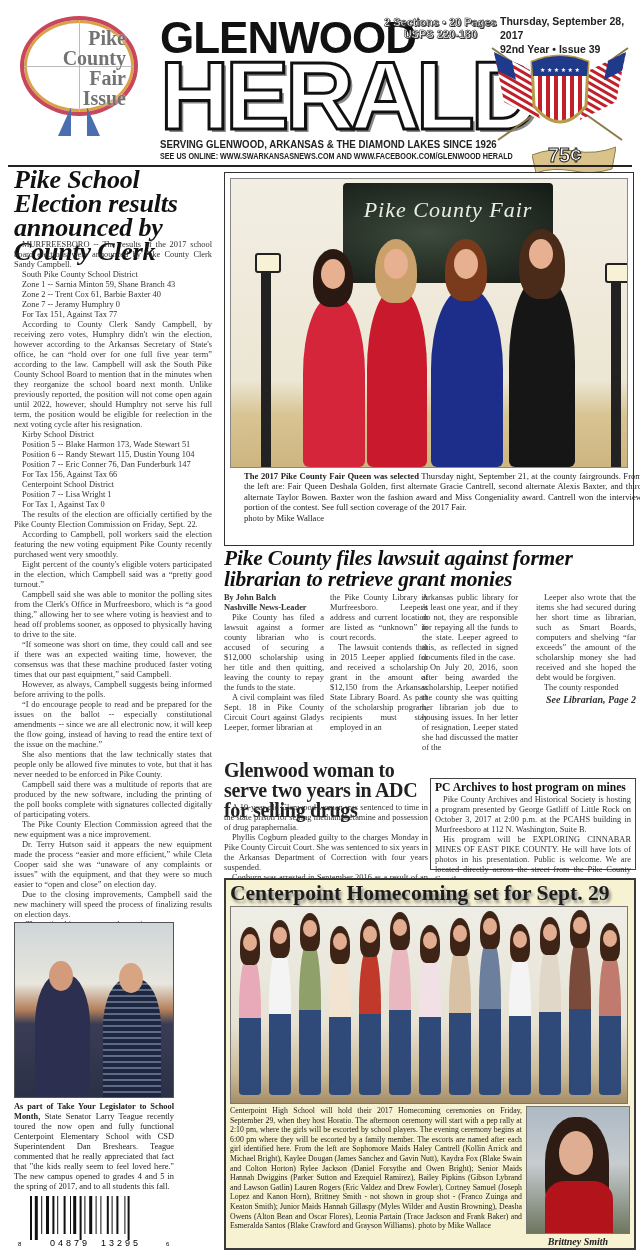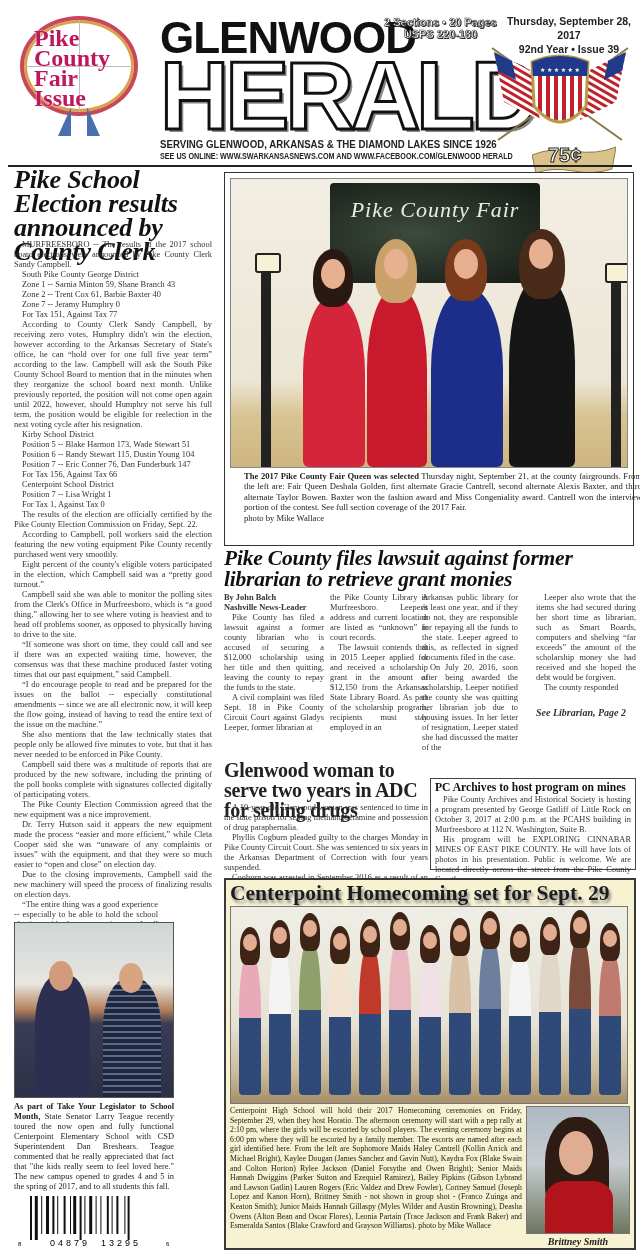--- a/index.html
+++ b/index.html
@@ -5,25 +5,25 @@
 *{box-sizing:border-box;margin:0;padding:0}
 html,body{width:640px;height:1252px;background:#fff;overflow:hidden}
 body{position:relative;font-family:"Liberation Serif",serif;color:#222}
 .abs{position:absolute}
 
 #fair-badge{left:14px;top:12px;width:130px;height:118px}
 #fair-badge .wheel{position:absolute;left:6px;top:4px;width:118px;height:100px;border-radius:50%;border:4px solid #c8475a;box-shadow:inset 0 0 0 3px #d9a24a}
 #fair-badge .wheel:before{content:"";position:absolute;left:50%;top:0;bottom:0;border-left:1px solid #bbb}
 #fair-badge .wheel:after{content:"";position:absolute;top:50%;left:0;right:0;border-top:1px solid #bbb}
 #fair-badge .legs{position:absolute;left:44px;top:96px;width:42px;height:28px;background:linear-gradient(90deg,#4a6fb0 0 30%,transparent 30% 70%,#4a6fb0 70%);clip-path:polygon(30% 0,70% 0,100% 100%,0 100%)}
-#fair-badge .txt{position:absolute;left:20px;top:16px;width:92px;text-align:left;font-family:"Liberation Serif",serif;font-size:24px;line-height:20px;color:#be185d;font-weight:bold;text-shadow:0 0 2px #fff}
+#fair-badge .txt{position:absolute;left:20px;top:16px;width:92px;text-align:right;font-family:"Liberation Serif",serif;font-size:20px;line-height:20px;color:#737373;font-weight:bold;text-shadow:0 0 2px #fff}
 #glenwood{left:160px;top:16px;font-family:"Liberation Sans",sans-serif;font-weight:900;font-size:44px;letter-spacing:-1px;color:#111;line-height:44px}
 #herald{left:160px;top:54px;font-family:"Liberation Sans",sans-serif;font-weight:900;font-size:96px;letter-spacing:-4px;color:#fff;-webkit-text-stroke:3px #111;line-height:84px;text-shadow:3px 3px 0 #888}
 #sections{left:384px;top:16px;font-family:"Liberation Sans",sans-serif;font-weight:bold;font-size:11px;color:#fff;-webkit-text-stroke:.5px #222;text-align:center;line-height:12px;text-shadow:1px 1px 0 #333}
-#dateline{left:500px;top:14px;width:138px;text-align:center;font-family:"Liberation Sans",sans-serif;font-weight:bold;font-size:10.5px;color:#222;line-height:14px}
+#dateline{left:500px;top:14px;width:138px;font-family:"Liberation Sans",sans-serif;font-weight:bold;font-size:10.5px;color:#222;line-height:14px}
 #flags{left:482px;top:40px;width:156px;height:105px}
 #price{left:532px;top:145px;width:84px;height:30px}
 #serving{left:160px;top:138px;font-family:"Liberation Sans",sans-serif;font-weight:bold;font-size:11px;color:#222;white-space:nowrap;transform:scaleX(.88);transform-origin:left}
 #online{left:160px;top:152px;font-family:"Liberation Sans",sans-serif;font-weight:bold;font-size:8.2px;color:#222;white-space:nowrap;transform:scaleX(.88);transform-origin:left}
 #mast-rule{left:8px;top:165px;width:624px;border-top:2px solid #222}
 
 .body{font-size:8.4px;line-height:10px;text-align:justify;color:#333}
 .body p{text-indent:8px}
 .h-ital{font-family:"Liberation Serif",serif;font-weight:bold;font-style:italic;color:#111}
 
@@ -32,36 +32,36 @@
 #teague-photo{left:14px;top:922px;width:160px;height:176px;background:linear-gradient(180deg,#cfd6d8 0%,#e8e6de 35%,#b37f5a 50%,#3a3c55 58%,#2b3147 100%);border:1px solid #555;overflow:hidden}
 #teague-photo .p1{position:absolute;left:20px;top:52px;width:55px;height:125px;background:#2c2f4f;border-radius:40% 40% 0 0}
 #teague-photo .p1h{position:absolute;left:34px;top:38px;width:24px;height:30px;background:#d49a7c;border-radius:50%}
 #teague-photo .p2{position:absolute;left:88px;top:56px;width:58px;height:120px;background:repeating-linear-gradient(180deg,#1f2740 0 4px,#5d6b86 4px 6px);border-radius:40% 40% 0 0}
 #teague-photo .p2h{position:absolute;left:104px;top:40px;width:24px;height:30px;background:#d8a583;border-radius:50%}
 #teague-cap{left:14px;top:1102px;width:160px;font-size:8.4px;line-height:10px;text-align:justify}
 #barcode{left:14px;top:1196px;width:160px;height:52px}
 
 #fair-frame{left:224px;top:172px;width:410px;height:374px;border:1.5px solid #333;background:#fff}
 #fair-photo{left:230px;top:178px;width:398px;height:290px;background:linear-gradient(180deg,#f2eee3 0%,#ece6d4 70%,#d8c493 82%,#cdb57f 100%);overflow:hidden;border:1px solid #888}
-#banner{position:absolute;left:99px;top:4px;width:210px;height:100px;background:radial-gradient(ellipse at 40% 50%,#3d4a3c,#141a15);border-radius:4px}
+#banner{position:absolute;left:112px;top:4px;width:210px;height:100px;background:radial-gradient(ellipse at 40% 50%,#3d4a3c,#141a15);border-radius:4px}
 #banner-title{position:absolute;left:0;right:0;top:14px;text-align:center;font-family:"Liberation Serif",serif;font-size:22px;color:#e9eee5;font-style:italic;letter-spacing:1px}
 .queen{position:absolute;bottom:0;border-radius:45% 45% 6px 6px}
 .qhead{position:absolute;border-radius:50%;background:#e7b090}
 .hair{position:absolute;border-radius:50% 50% 40% 40%}
 .lamp{position:absolute;width:10px;background:#222;bottom:0}
 .lamp:before{content:"";position:absolute;left:-6px;top:-14px;width:22px;height:16px;background:#f7f1d5;border:2px solid #222;border-radius:3px}
 #fair-cap{left:244px;top:471px;width:398px;font-size:8.6px;line-height:10.4px;text-align:justify}
 
 #lawsuit-head{left:224px;top:548px;width:414px;font-size:21.5px;line-height:21px;letter-spacing:-.2px}
 #lawsuit-col1{left:224px;top:593px;width:100px}
 #lawsuit-col2{left:330px;top:593px;width:98px}
 #lawsuit-col3{left:422px;top:593px;width:96px}
 #lawsuit-col4{left:536px;top:593px;width:100px}
 #lawsuit-byline{font-weight:bold;font-size:8.4px;line-height:10px}
-#see-librarian{font-weight:bold;font-style:italic;font-size:10px;text-align:left;margin-top:15px}
+#see-librarian{font-weight:bold;font-style:italic;font-size:10px;text-align:right;margin-top:2px}
 
 #woman-head{left:224px;top:760px;width:206px;font-family:"Liberation Serif",serif;font-size:20px;line-height:20px;color:#222;letter-spacing:-.3px}
 #woman-body{left:224px;top:803px;width:204px}
 
 #arch-box{left:430px;top:778px;width:206px;height:92px;border:1.5px solid #444;padding:3px 4px}
 #arch-head{font-family:"Liberation Serif",serif;font-weight:bold;font-size:11.6px;line-height:12px;color:#111;margin-bottom:1px;white-space:nowrap}
 
 #hc-box{left:224px;top:878px;width:412px;height:372px;background:#f7f2d2;border:2px solid #3a3a3a}
 #hc-head{left:230px;top:880px;width:400px;font-family:"Liberation Serif",serif;font-weight:bold;font-size:21.5px;line-height:26px;color:#1d1d1d;text-shadow:2px 3px 3px #888;white-space:nowrap}
 #hc-photo{left:230px;top:906px;width:398px;height:198px;background:linear-gradient(180deg,#efeee6 0%,#e6e2d4 60%,#cbbb99 85%,#a58e69 100%);overflow:hidden;border:1px solid #777}
@@ -125,39 +125,40 @@
   <path d="M0 10 Q20 2 42 6 Q64 10 84 2 L80 24 Q60 30 42 26 Q20 22 4 28 Z" fill="#d9c38a" stroke="#8a7a4a"></path>
 </svg>
 <div class="abs" style="left:548px;top:144px;font-family:'Liberation Sans',sans-serif;font-weight:900;font-size:20px;color:#fff;-webkit-text-stroke:1px #222;">75¢</div>
 <div id="serving" class="abs">SERVING GLENWOOD, ARKANSAS &amp; THE DIAMOND LAKES SINCE 1926</div>
 <div id="online" class="abs">SEE US ONLINE: WWW.SWARKANSASNEWS.COM AND  WWW.FACEBOOK.COM/GLENWOOD HERALD</div>
 <div id="mast-rule" class="abs"></div>
 
 <h1 id="election-head" class="abs h-ital">Pike School Election results announced by County Clerk</h1>
 <div id="election-body" class="abs body">
   <p>MURFREESBORO -- The results of the 2017 school board elections were announced by Pike County Clerk Sandy Campbell.</p>
-  <p>South Pike County George District</p>
+  <p>South Pike County School District</p>
   <p>Zone 1 -- Sarnia Minton 59, Shane Branch 43</p>
   <p>Zone 2 -- Trent Cox 61, Barbie Baxter 40</p>
   <p>Zone 7 -- Jeramy Humphry 0</p>
   <p>For Tax 151, Against Tax 77</p>
   <p>According to County Clerk Sandy Campbell, by receiving zero votes, Humphry didn't win the election, however according to the Arkansas Secretary of State's office, he can “hold over for one full five year term” according to the law. Campbell will ask the South Pike County School Board to mention that in the minutes when they reorganize the school board next month. Unlike previously reported, the position will not come open again until 2022, however, should Humphry not serve his full term, the position would be eligible for reelection in the next voting cycle after his resignation.</p>
   <p>Kirby School District</p>
   <p>Position 5 -- Blake Harmon 173, Wade Stewart 51</p>
   <p>Position 6 -- Randy Stewart 115, Dustin Young 104</p>
   <p>Position 7 -- Eric Conner 76, Dan Funderburk 147</p>
   <p>For Tax 156, Against Tax 66</p>
   <p>Centerpoint School District</p>
   <p>Position 7 -- Lisa Wright 1</p>
   <p>For Tax 1, Against Tax 0</p>
   <p>The results of the election are officially certified by the Pike County Election Commission on Friday, Sept. 22.</p>
   <p>According to Campbell, poll workers said the election featuring the new voting equipment Pike County recently purchased went very smoothly.</p>
   <p>Eight percent of the county's eligible voters participated in the election, which Campbell said was a “pretty good turnout.”</p>
   <p>Campbell said she was able to monitor the polling sites from the Clerk's Office in Murfreesboro, which is “a good thing,” allowing her to see where voting is heaviest and to head off problems sooner, as opposed to physically having to drive to the site.</p>
   <p>“If someone was short on time, they could call and see if there was an expected waiting time, however, the consensus was that these machine produced faster voting times that our past equipment,” said Campbell.</p>
+  <p>However, as always, Campbell suggests being informed before arriving to the polls.</p>
   <p>“I do encourage people to read and be prepared for the issues on the ballot -- especially constitutional amendments -- since we are all electronic now, it will keep the flow going, instead of having to read the entire text of the issue on the machine.”</p>
   <p>She also mentions that the law technically states that people only be allowed five minutes to vote, but that it has never needed to be enforced in Pike County.</p>
   <p>Campbell said there was a multitude of reports that are produced by the new software, including the printing of the poll books complete with signatures collected digitally of participating voters.</p>
   <p>The Pike County Election Commission agreed that the new equipment was a nice improvement.</p>
   <p>Dr. Terry Hutson said it appears the new equipment made the process “easier and more efficient,” while Cleta Cooper said she was “unaware of any complaints or issues” with the equipment, and that they were so much easier to “open and close” on election day.</p>
   <p>Due to the closing improvements, Campbell said the new machinery will speed the process of finalizing results on election days.</p>
   <p style="margin-right:54px">“The entire thing was a good experience -- especially to be able to hold the school election with the new equipment. It all went well and we feel confident going into the May 2018 primaries that it will all operate very smoothly,” Campbell concluded.</p>
 </div>
 
 <div id="teague-photo" class="abs">

